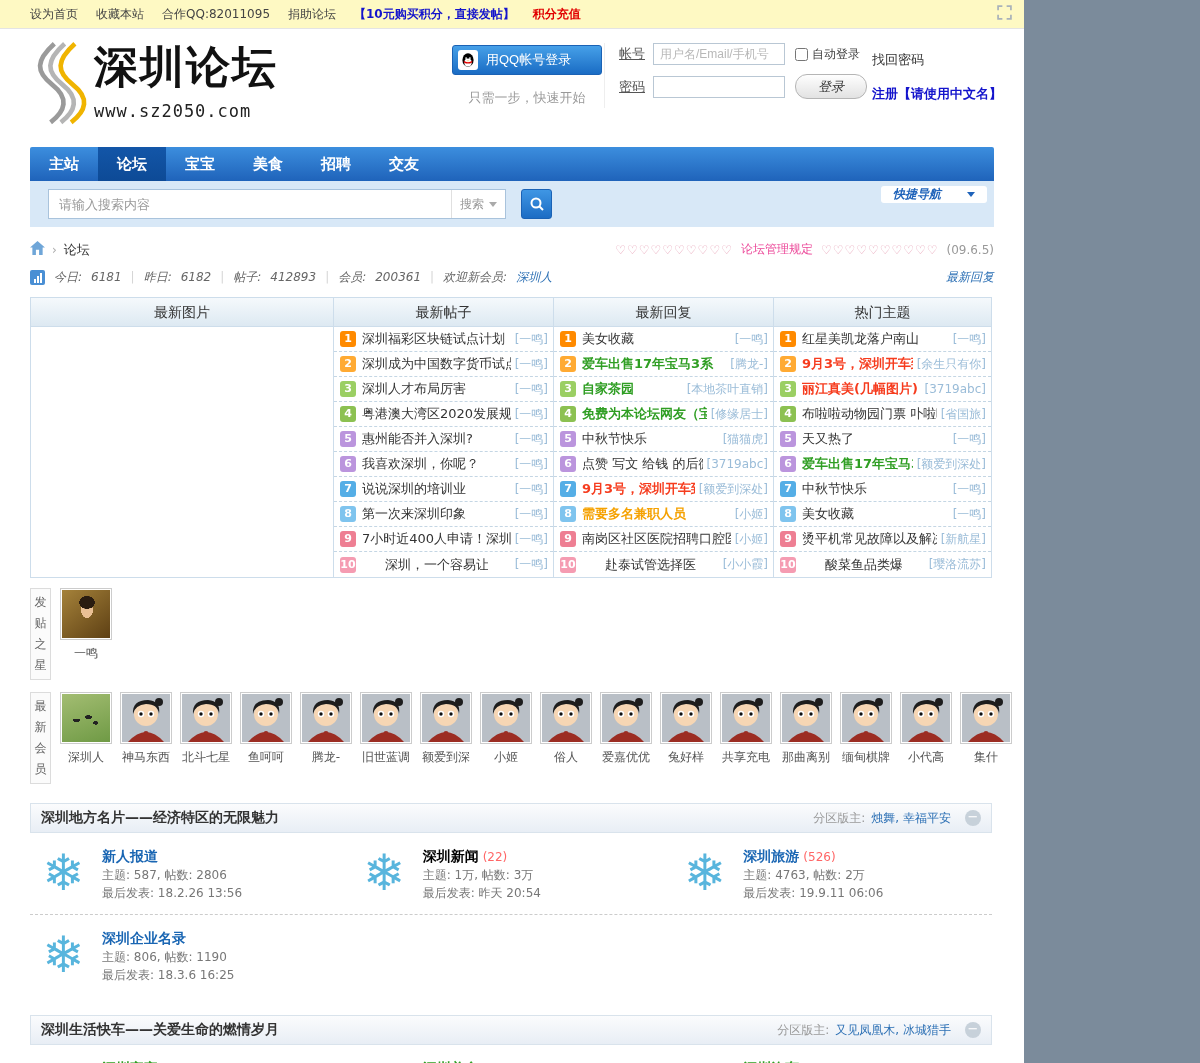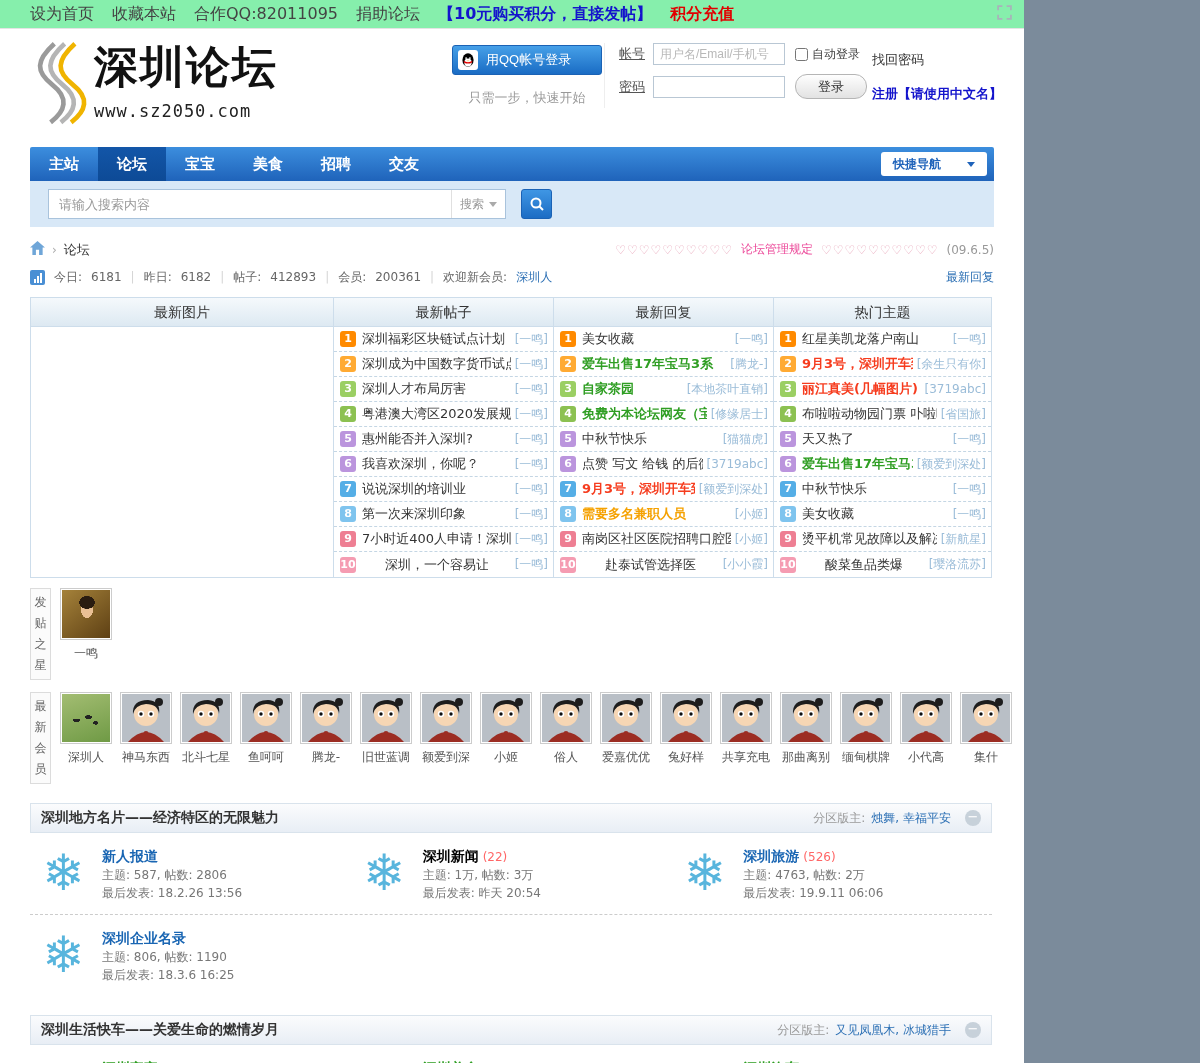--- a/index.html
+++ b/index.html
@@ -2,70 +2,70 @@
 <html><head>
 <meta charset="utf-8">
 <style>
   * { box-sizing:border-box; margin:0; padding:0; }
   html,body { width:1200px; height:1063px; overflow:hidden; }
   body { background:#7b8b9b; font-family:"DejaVu Sans","Liberation Sans",sans-serif; }
   a { text-decoration:none; cursor:pointer; }
   .page { width:1024px; height:1063px; background:#fff; position:relative; overflow:hidden; }
 
   
-  .topbar { height:29px; background:#86efac; border-bottom:1px solid #e4e4e4; display:flex; align-items:center; padding:0 12px 0 30px; font-size:16px; color:#444; gap:18px; }
+  .topbar { height:29px; background:#fef9c3; border-bottom:1px solid #e4e4e4; display:flex; align-items:center; padding:0 12px 0 30px; font-size:12px; color:#444; gap:18px; }
   .tb-link { color:#444; }
   .tb-promo { color:#1414cc; font-weight:bold; }
   .tb-recharge { color:#e10000; font-weight:bold; }
   .tb-fs { margin-left:auto; }
 
   
   .header { height:118px; position:relative; }
   .logo-wrap { position:absolute; left:30px; top:10px; display:flex; align-items:flex-start; gap:6px; }
   .logo-text h1 { font-family:"DejaVu Serif","Liberation Serif",serif; font-size:44px; line-height:56px; color:#111; letter-spacing:2px; font-weight:bold; }
   .logo-text .site-url { font-family:"DejaVu Sans Mono","Liberation Mono",monospace; font-size:17px; color:#222; letter-spacing:1px; margin-top:6px; }
   .qq-area { position:absolute; left:452px; top:16px; width:150px; text-align:center; }
   .qq-btn { display:flex; align-items:center; gap:8px; background:linear-gradient(#46a0e8,#1a6cc4); border:1px solid #1a62b5; border-radius:3px; color:#fff; font-size:13px; padding:4px 12px 4px 5px; width:100%; cursor:pointer; }
   .qq-ico { width:20px; height:20px; background:#fff; border-radius:3px; display:flex; align-items:center; justify-content:center; flex:none; }
   .qq-hint { margin-top:14px; color:#999; font-size:13px; white-space:nowrap; }
   .login-form { position:absolute; left:604px; top:14px; border-left:1px solid #eee; padding-left:14px; }
   .f-row { display:flex; align-items:center; margin-bottom:9px; }
   .f-label { width:34px; font-size:13px; color:#555; flex:none;text-decoration:underline; }
   .f-input { width:132px; height:22px; border:1px solid #b9c7d4; font-size:12px; padding:0 6px; color:#333; }
   .f-input::placeholder { color:#b8b8b8; }
   .auto-wrap { display:flex; align-items:center; margin-left:10px; font-size:12px; color:#444; gap:4px; }
-  .login-btn { margin-left:10px; width:72px; height:25px; background:linear-gradient(#fefefe,#e2e2e2); border:1px solid #b5b5b5; border-radius:12px; font-size:13px; color:#333; cursor:pointer; }
+  .login-btn { margin-left:10px; width:72px; height:25px; background:linear-gradient(#fefefe,#e2e2e2); border:1px solid #b5b5b5; border-radius:12px; font-size:13px; color:#333; cursor:pointer;font-style:italic; }
   .aux { position:absolute; left:872px; top:22px; font-size:13px; }
   .find-pwd { color:#333; display:block; }
   .reg-link { color:#1414cc; font-weight:bold; display:block; margin-top:16px; white-space:nowrap; }
 
   
-  .nav { margin:0 30px; height:34px; background:linear-gradient(#3c8ede,#1f63ba); display:flex; align-items:stretch; border-radius:2px 2px 0 0; }
+  .nav { margin:0 30px; height:34px; background:linear-gradient(#3c8ede,#1f63ba); display:flex; align-items:stretch; border-radius:2px 2px 0 0;flex-direction:column; }
   .nav-item { padding:0 19px; line-height:34px; color:#fff; font-size:15px; font-weight:bold; position:relative; }
   .nav-item.active { background:linear-gradient(#1356a8,#0d4a96); }
-  .quick-nav { margin:5px 7px 5px auto; background:#fff; border-radius:3px; color:#1f63ba; font-size:12px; font-weight:bold; display:flex; align-items:center; gap:26px; padding:0 12px; cursor:pointer; }
+  .quick-nav { margin:5px 7px 5px auto; background:#fff; border-radius:3px; color:#1f63ba; font-size:12px; font-weight:bold; display:flex; align-items:center; gap:26px; padding:0 12px; cursor:pointer;font-style:italic; }
   .caret { width:0; height:0; border-left:4px solid transparent; border-right:4px solid transparent; border-top:5px solid #1f63ba; }
 
   
   .search-bar { margin:0 30px; height:46px; background:#d8e8f7; display:flex; align-items:center; padding-left:18px; }
   .search-box { width:458px; height:30px; background:#fff; border:1px solid #a9c3dc; display:flex; align-items:center; }
   .search-box input { flex:1; border:0; outline:0; font-size:13px; padding:0 10px; color:#333; height:26px; }
   .search-box input::placeholder { color:#9a9a9a; }
   .search-type { width:54px; height:100%; border-left:1px solid #e0e0e0; color:#999; font-size:12px; display:flex; align-items:center; justify-content:center; gap:5px; cursor:pointer; }
   .search-type .caret { border-top-color:#aaa; }
   .search-btn { width:31px; height:30px; background:linear-gradient(#3f96e4,#1c6cc4); border:1px solid #1a62b5; border-radius:3px; margin-left:15px; display:flex; align-items:center; justify-content:center; cursor:pointer; }
 
   
   .crumb-row { margin:10px 30px 0; height:25px; display:flex; align-items:center; font-size:13px; color:#333; }
   .crumb-sep { color:#aaa; margin:0 7px; font-size:12px; }
   .crumb-right { margin-left:auto; display:flex; align-items:center; gap:8px; font-size:12px; }
   .hearts { color:#e8a9bc; letter-spacing:1px; }
   .manage-link { color:#ec4899; }
   .crumb-date { color:#999; }
-  .stats-row { margin:2px 30px 0; height:26px; display:flex; align-items:center; font-size:12px; color:#666; gap:9px; }
+  .stats-row { margin:2px 30px 0; height:26px; display:flex; align-items:center; font-size:12px; color:#666; gap:9px;font-style:italic; }
   .stat-sep { color:#d5d5d5; }
   .stat-val { color:#666; }
   .link-blue { color:#2b6fb4; }
   .stats-right { margin-left:auto; }
   .chart-ico { width:15px; height:15px; background:#4a8fd4; border-radius:2px; display:flex; align-items:flex-end; justify-content:center; gap:1px; padding:2px; }
   .chart-ico i { display:block; width:2px; background:#fff; }
 
   
   .board { margin:7px 30px 0; width:962px; border:1px solid #cdddeb; display:grid; grid-template-columns:302px 220px 220px 218px; }
   .b-head { height:29px; line-height:29px; text-align:center; font-size:14px; color:#333; background:linear-gradient(#f5f9fc,#dde9f2); border-bottom:1px solid #cdddeb; }

